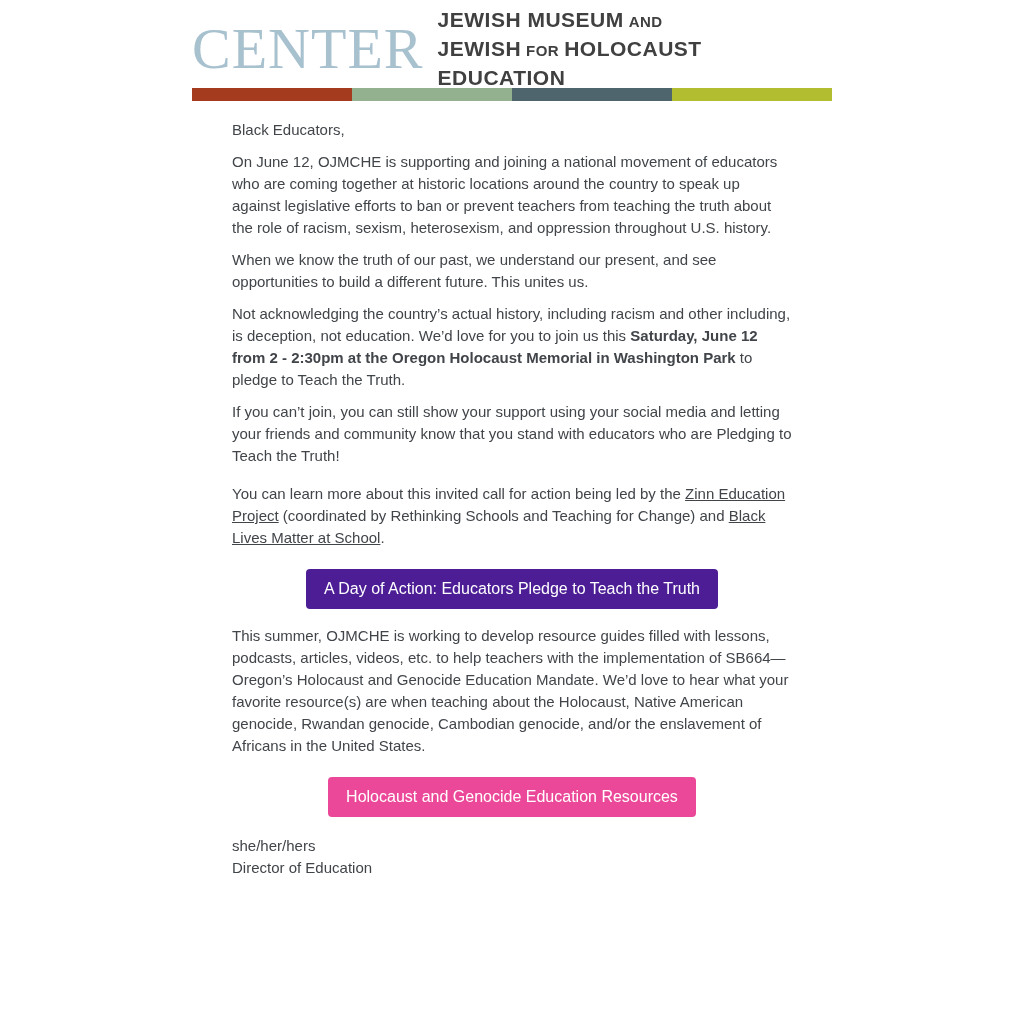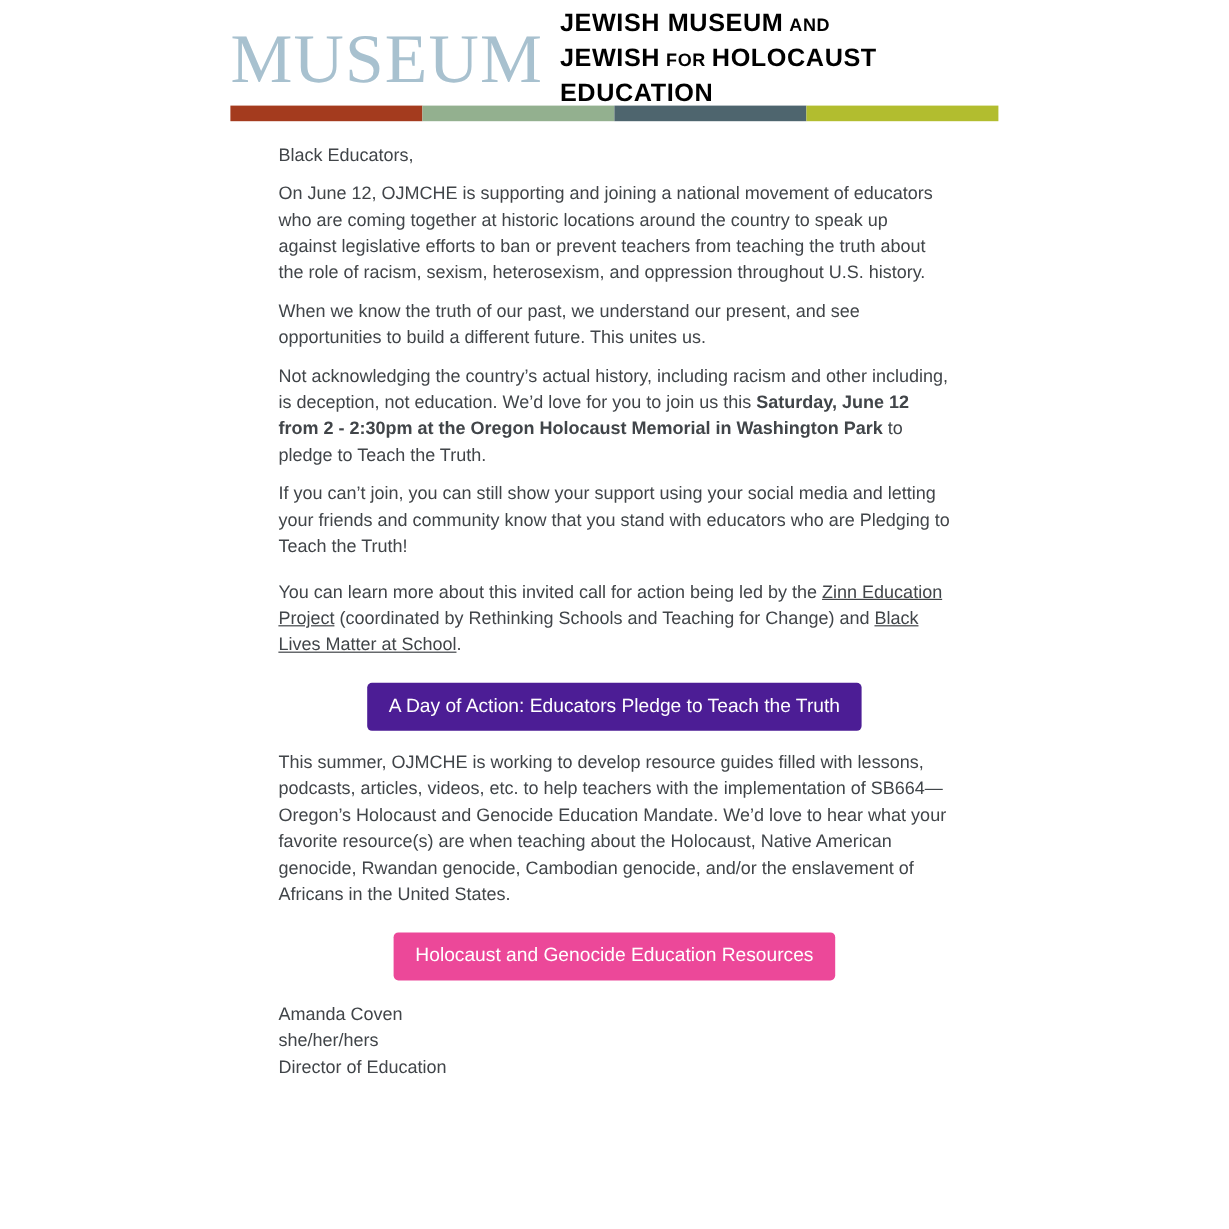--- a/index.html
+++ b/index.html
@@ -86,22 +86,22 @@
   .signature div { line-height: 22px; }
 </style>
 </head>
 <body>
 
 <div class="page">
   <div class="email">
 
     <div class="header">
       <div class="logo">
-        <div class="wordmark" style="color: rgb(168, 193, 207);">MUSEUM</div>
-        <div class="subtitle" style="color: #000000;">
+        <div class="wordmark" style="color: rgb(168, 193, 207);">CENTER</div>
+        <div class="subtitle" style="color: #404040;">
           <div class="sub-line">
             <span class="big">JEWISH MUSEUM</span>
             <span class="small">AND</span>
           </div>
           <div class="sub-line">
             <span class="big">JEWISH</span>
             <span class="small">FOR</span>
             <span class="big">HOLOCAUST EDUCATION</span>
           </div>
         </div>
@@ -135,20 +135,19 @@
         <a class="btn" style="background-color: #4c1d95;">A Day of Action: Educators Pledge to Teach the Truth</a>
       </div>
 
       <p>This summer, OJMCHE is working to develop resource guides filled with lessons, podcasts, articles, videos, etc. to help teachers with the implementation of SB664—Oregon’s Holocaust and Genocide Education Mandate. We’d love to hear what your favorite resource(s) are when teaching about the Holocaust, Native American genocide, Rwandan genocide, Cambodian genocide, and/or the enslavement of Africans in the United States.</p>
 
       <div class="btn-row">
         <a class="btn" style="background-color: #ec4899;">Holocaust and Genocide Education Resources</a>
       </div>
 
       <div class="signature">
-        <div>Amanda Coven</div>
         <div>she/her/hers</div>
         <div>Director of Education</div>
       </div>
 
     </div>
   </div>
 </div>
 
 </body></html>

